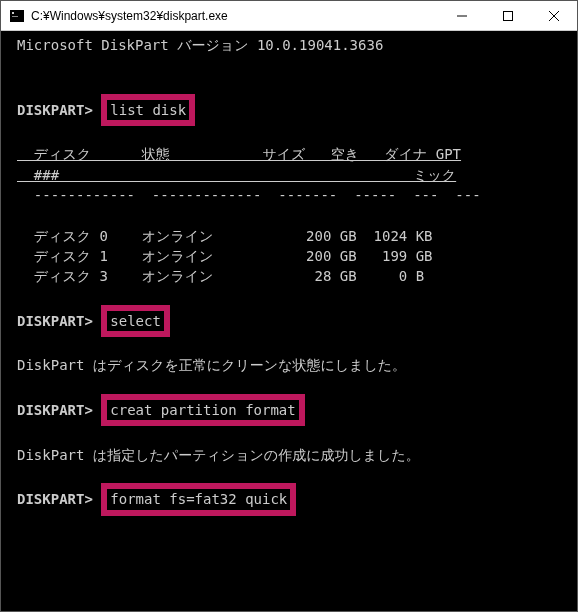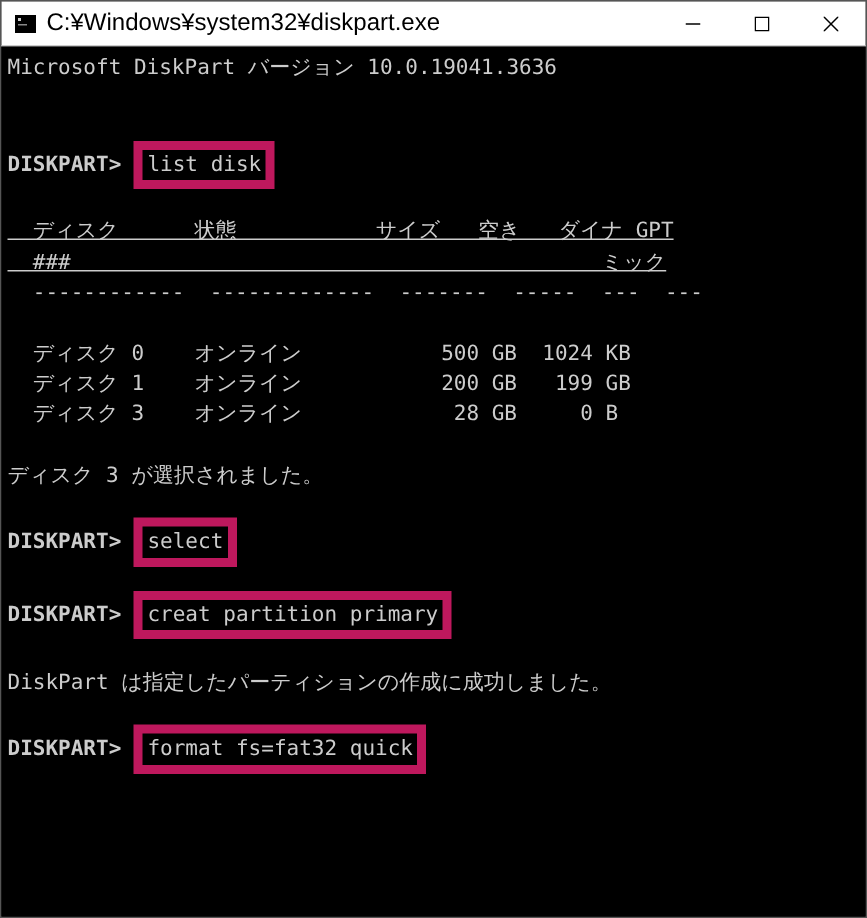--- a/index.html
+++ b/index.html
@@ -28,21 +28,21 @@
   .titlebar-icon {
     width: 16px;
     height: 16px;
     margin: 0 6px 0 8px;
     display: inline-flex;
     align-items: center;
     justify-content: center;
   }
   .titlebar-title {
     flex: 1;
-    font-size: 16px;
+    font-size: 12px;
     font-family: "Segoe UI", sans-serif;
     color: #000;
   }
   .titlebar-btns {
     display: flex;
     height: 100%;
   }
   .tbtn {
     width: 46px;
     height: 100%;
@@ -52,21 +52,21 @@
     font-family: "Segoe UI", sans-serif;
     color: #000;
   }
   .tbtn svg { stroke: #000; stroke-width: 1; fill: none; }
   .terminal {
     flex: 1;
     background: #000;
     color: #ccc;
     font-size: 14px;
     line-height: 1.45;
-    padding: 4px 4px;
+    padding: 4px 16px;
     white-space: pre;
     overflow: hidden;
   }
   .prompt { color: #ccc; font-weight: bold; }
   .cmd-box {
     display: inline-block;
     border: 6px solid #be185d;
     color: #ccc;
     padding: 0 3px;
     margin: -2px 0;
@@ -108,23 +108,23 @@
       </div>
     </div>
   </div>
 
   <div class="terminal"><span class="row">Microsoft DiskPart バージョン 10.0.19041.3636</span>
 
 <span class="row"><span class="prompt">DISKPART&gt;</span> <span class="cmd-box">list disk</span></span>
 <span class="row hdr1">  ディスク      状態           サイズ   空き   ダイナ GPT</span>
 <span class="row hdr1">  ###                                          ミック</span>
 <span class="row">  ------------  -------------  -------  -----  ---  ---</span>
-<span class="table-row">  ディスク 0    オンライン           500 GB  1024 KB</span><span class="table-row">  ディスク 1    オンライン           200 GB   199 GB</span><span class="table-row">  ディスク 3    オンライン            28 GB     0 B</span>
-<span class="row">ディスク 3 が選択されました。</span>
+<span class="table-row">  ディスク 0    オンライン           200 GB  1024 KB</span><span class="table-row">  ディスク 1    オンライン           200 GB   199 GB</span><span class="table-row">  ディスク 3    オンライン            28 GB     0 B</span>
 <span class="row"><span class="prompt">DISKPART&gt;</span> <span class="cmd-box">select</span></span>
-<span class="row"><span class="prompt">DISKPART&gt;</span> <span class="cmd-box">creat partition primary</span></span>
+<span class="row">DiskPart はディスクを正常にクリーンな状態にしました。</span>
+<span class="row"><span class="prompt">DISKPART&gt;</span> <span class="cmd-box">creat partition format</span></span>
 <span class="row">DiskPart は指定したパーティションの作成に成功しました。</span>
 <span class="row"><span class="prompt">DISKPART&gt;</span> <span class="cmd-box">format fs=fat32 quick</span></span>
 
 
 </div>
 
 </div>
 
 </body></html>

